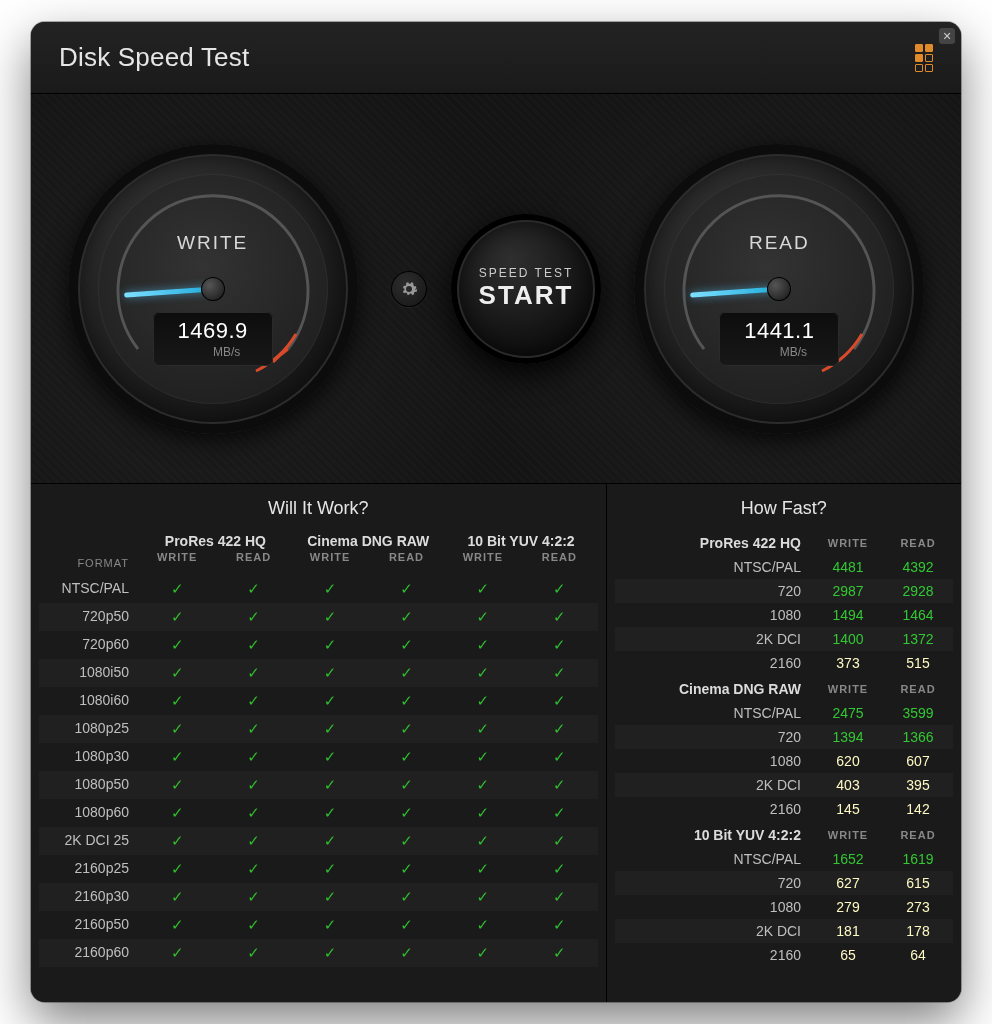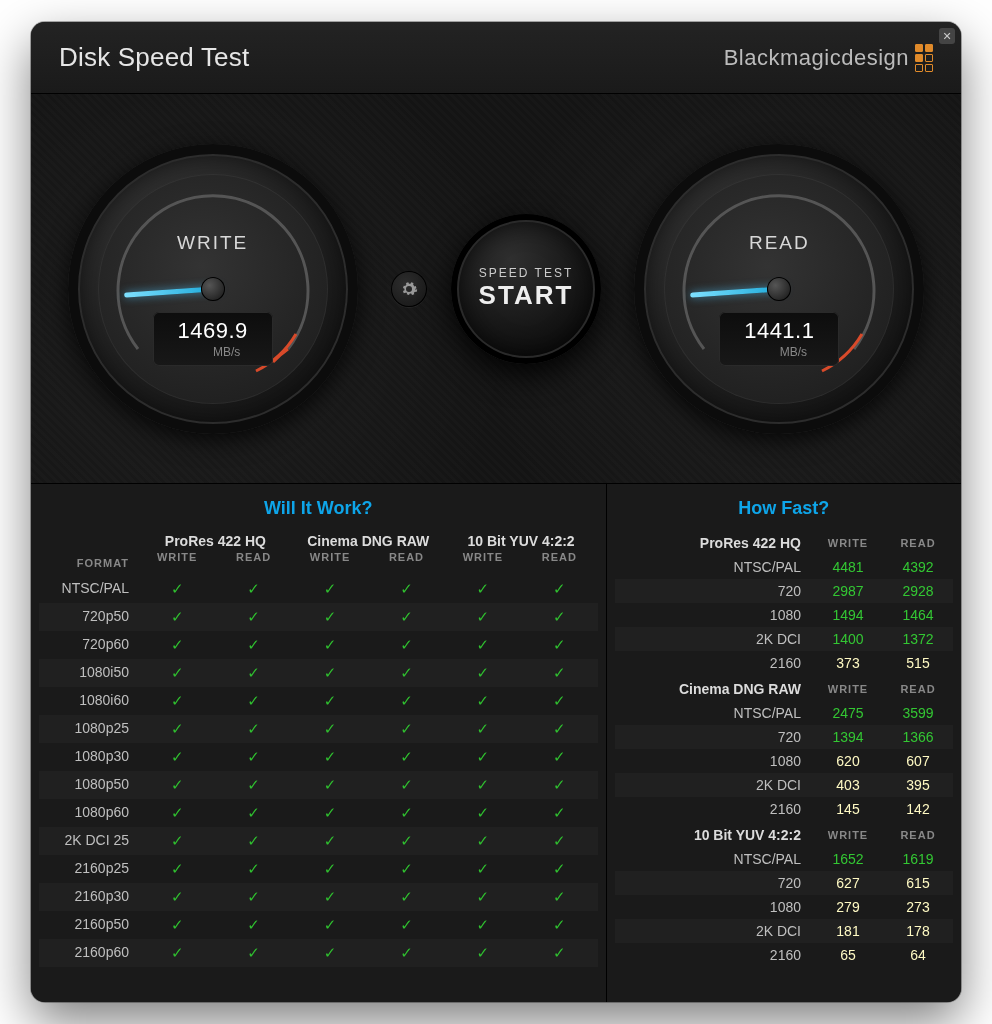--- a/index.html
+++ b/index.html
@@ -37,26 +37,26 @@
 .center-col { display:flex; flex-direction:row; align-items:center; gap:24px; }
 .gear { width:36px; height:36px; border-radius:50%; background:radial-gradient(circle at 40% 35%,#2d2d2d,#151515); box-shadow:inset 0 0 0 1px #000,0 1px 0 rgba(255,255,255,.05); display:flex; align-items:center; justify-content:center; color:#888; cursor:pointer; }
 .start-btn { width:150px; height:150px; border-radius:50%; background:radial-gradient(circle at 40% 30%,#2f2f2f,#0c0c0c 75%); box-shadow:inset 0 0 0 6px #000,inset 0 0 0 8px #2a2a2a,inset 0 0 30px #000,0 10px 30px rgba(0,0,0,.9); display:flex; flex-direction:column; align-items:center; justify-content:center; cursor:pointer; text-align:center; }
 .start-top { font-size:12px; letter-spacing:2px; color:#ccc; }
 .start-main { font-size:26px; font-weight:700; letter-spacing:2px; color:#eee; margin-top:0;}
 
 .tables { display:flex; height:518px; background:#1a1a1a; }
 .panel { padding:14px 8px 10px; }
 .panel-left { flex:1.65; border-right:1px solid #000; }
 .panel-right { flex:1; }
-.panel-title { text-align:center; font-size:18px; color:#0ea5e9; font-weight:700; margin-bottom:10px; }
+.panel-title { text-align:center; font-size:18px; color:#e5e5e5; font-weight:400; margin-bottom:10px; }
 
 .work-grid { display:grid; grid-template-columns:100px repeat(6,1fr); font-size:14px; }
 .codec-hdr { grid-column:span 2; text-align:center; font-size:14px; font-weight:600; color:#dcdcdc; padding:4px 0 2px; }
 .sub-hdr { text-align:center; font-size:11px; letter-spacing:1px; color:#888; font-weight:600; padding-bottom:6px; }
-.fmt-label { font-size:11px; letter-spacing:1px; color:#888; font-weight:700; text-align:right; padding:6px 10px 6px 0; align-self:end; }
+.fmt-label { font-size:11px; letter-spacing:1px; color:#888; font-weight:400; text-align:right; padding:6px 10px 6px 0; align-self:end; }
 .row-label { text-align:right; padding:5px 10px 5px 0; color:#bfbfbf; font-size:14px; }
 .cell { text-align:center; padding:5px 0; }
 .stripe { background:rgba(255,255,255,.026); }
 .check { color:#2fbf2f; font-size:15px; }
 
 .fast-grid { display:grid; grid-template-columns:1fr 70px 70px; font-size:14px; }
 .fast-codec { grid-column:1; text-align:right; font-weight:600; color:#dcdcdc; padding:6px 12px 4px 0; }
 .fast-hcell { text-align:center; font-size:11px; letter-spacing:1px; color:#888; font-weight:600; padding:8px 0 4px; }
 .fast-label { text-align:right; padding:4px 12px 4px 0; color:#bfbfbf; }
 .fast-val { text-align:center; padding:4px 0; color:#33c733; }
@@ -64,21 +64,20 @@
 </style>
 </head>
 <body>
 
 <div class="window">
  <div class="close-x">✕</div>
 
  <div class="header">
   <div class="title">Disk Speed Test</div>
   <div class="brand">
-   <div class="brand-text">Blackmagicdesign</div>
    <div class="brand-logo">
     <span class="f"></span>
           <span class="f"></span>
           <span class="f"></span>
           <span></span>
           <span></span>
           <span></span>
    </div>
   </div>
  </div>

